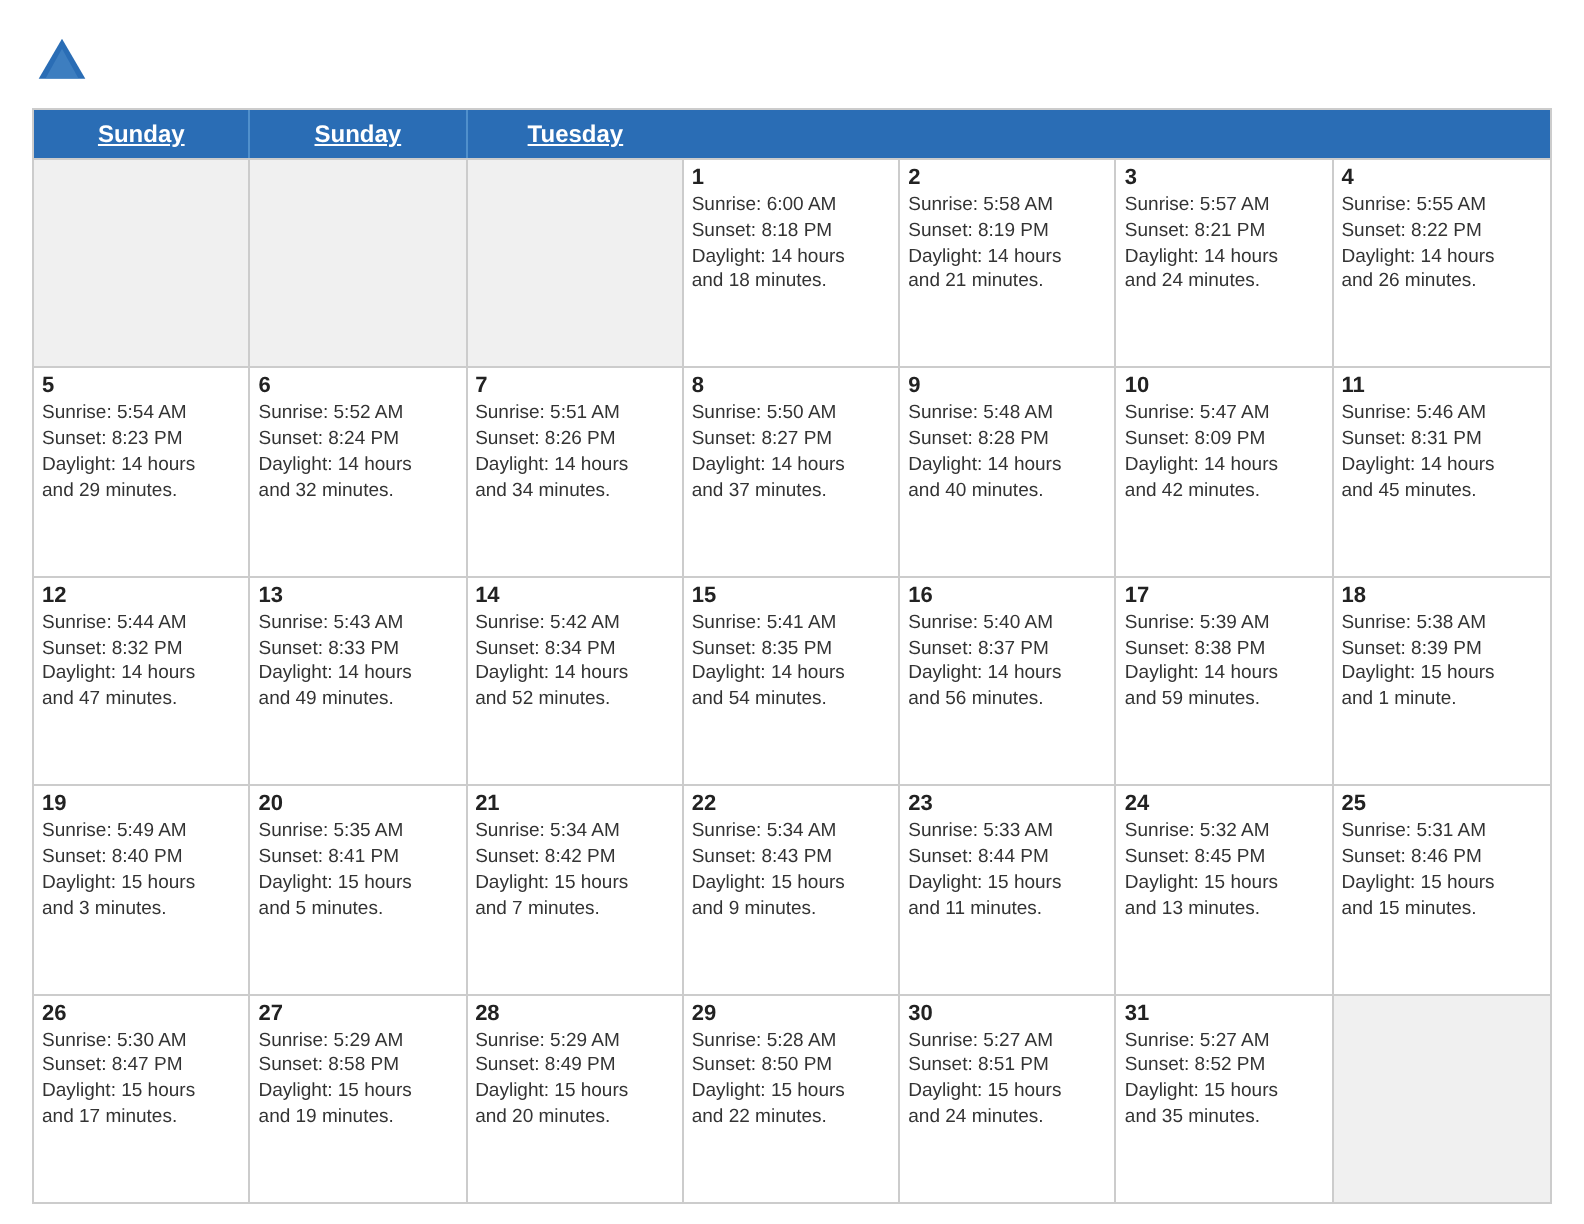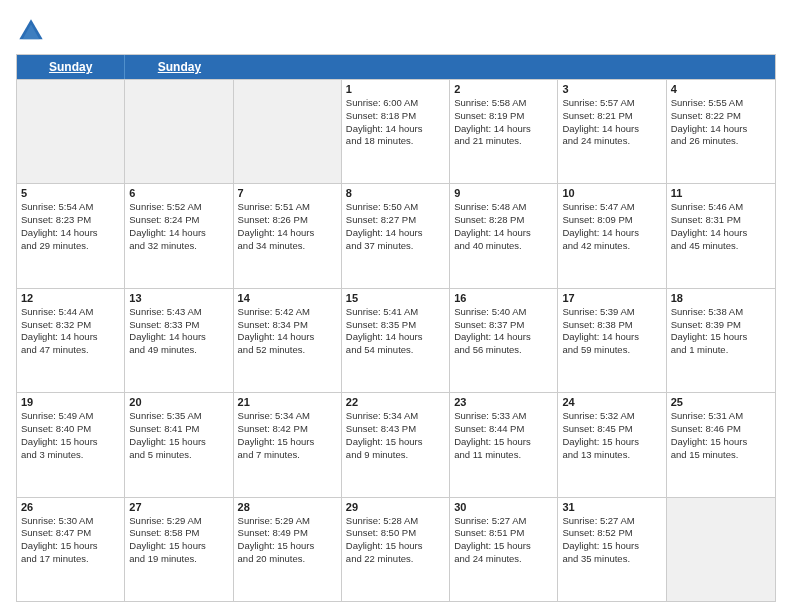--- a/index.html
+++ b/index.html
@@ -132,20 +132,21 @@
     <div class="title-block">
       <div class="month-year"></div>
       <div class="location"></div>
     </div>
   </div>
 
   <div class="calendar">
     <div class="cal-header-row" id="cal-header">
         <div class="cal-header-cell">Sunday</div>
         <div class="cal-header-cell">Sunday</div>
+        <div class="cal-header-cell">Tuesday</div>
       </div>
     <div class="cal-body" id="cal-body">
         <div class="cal-row">
           <div class="cal-cell shaded"></div>
           <div class="cal-cell shaded"></div>
           <div class="cal-cell shaded"></div>
           <div class="cal-cell">
             <div class="day-num">1</div>
             <p>Sunrise: 6:00 AM</p>
             <p>Sunset: 8:18 PM</p>

